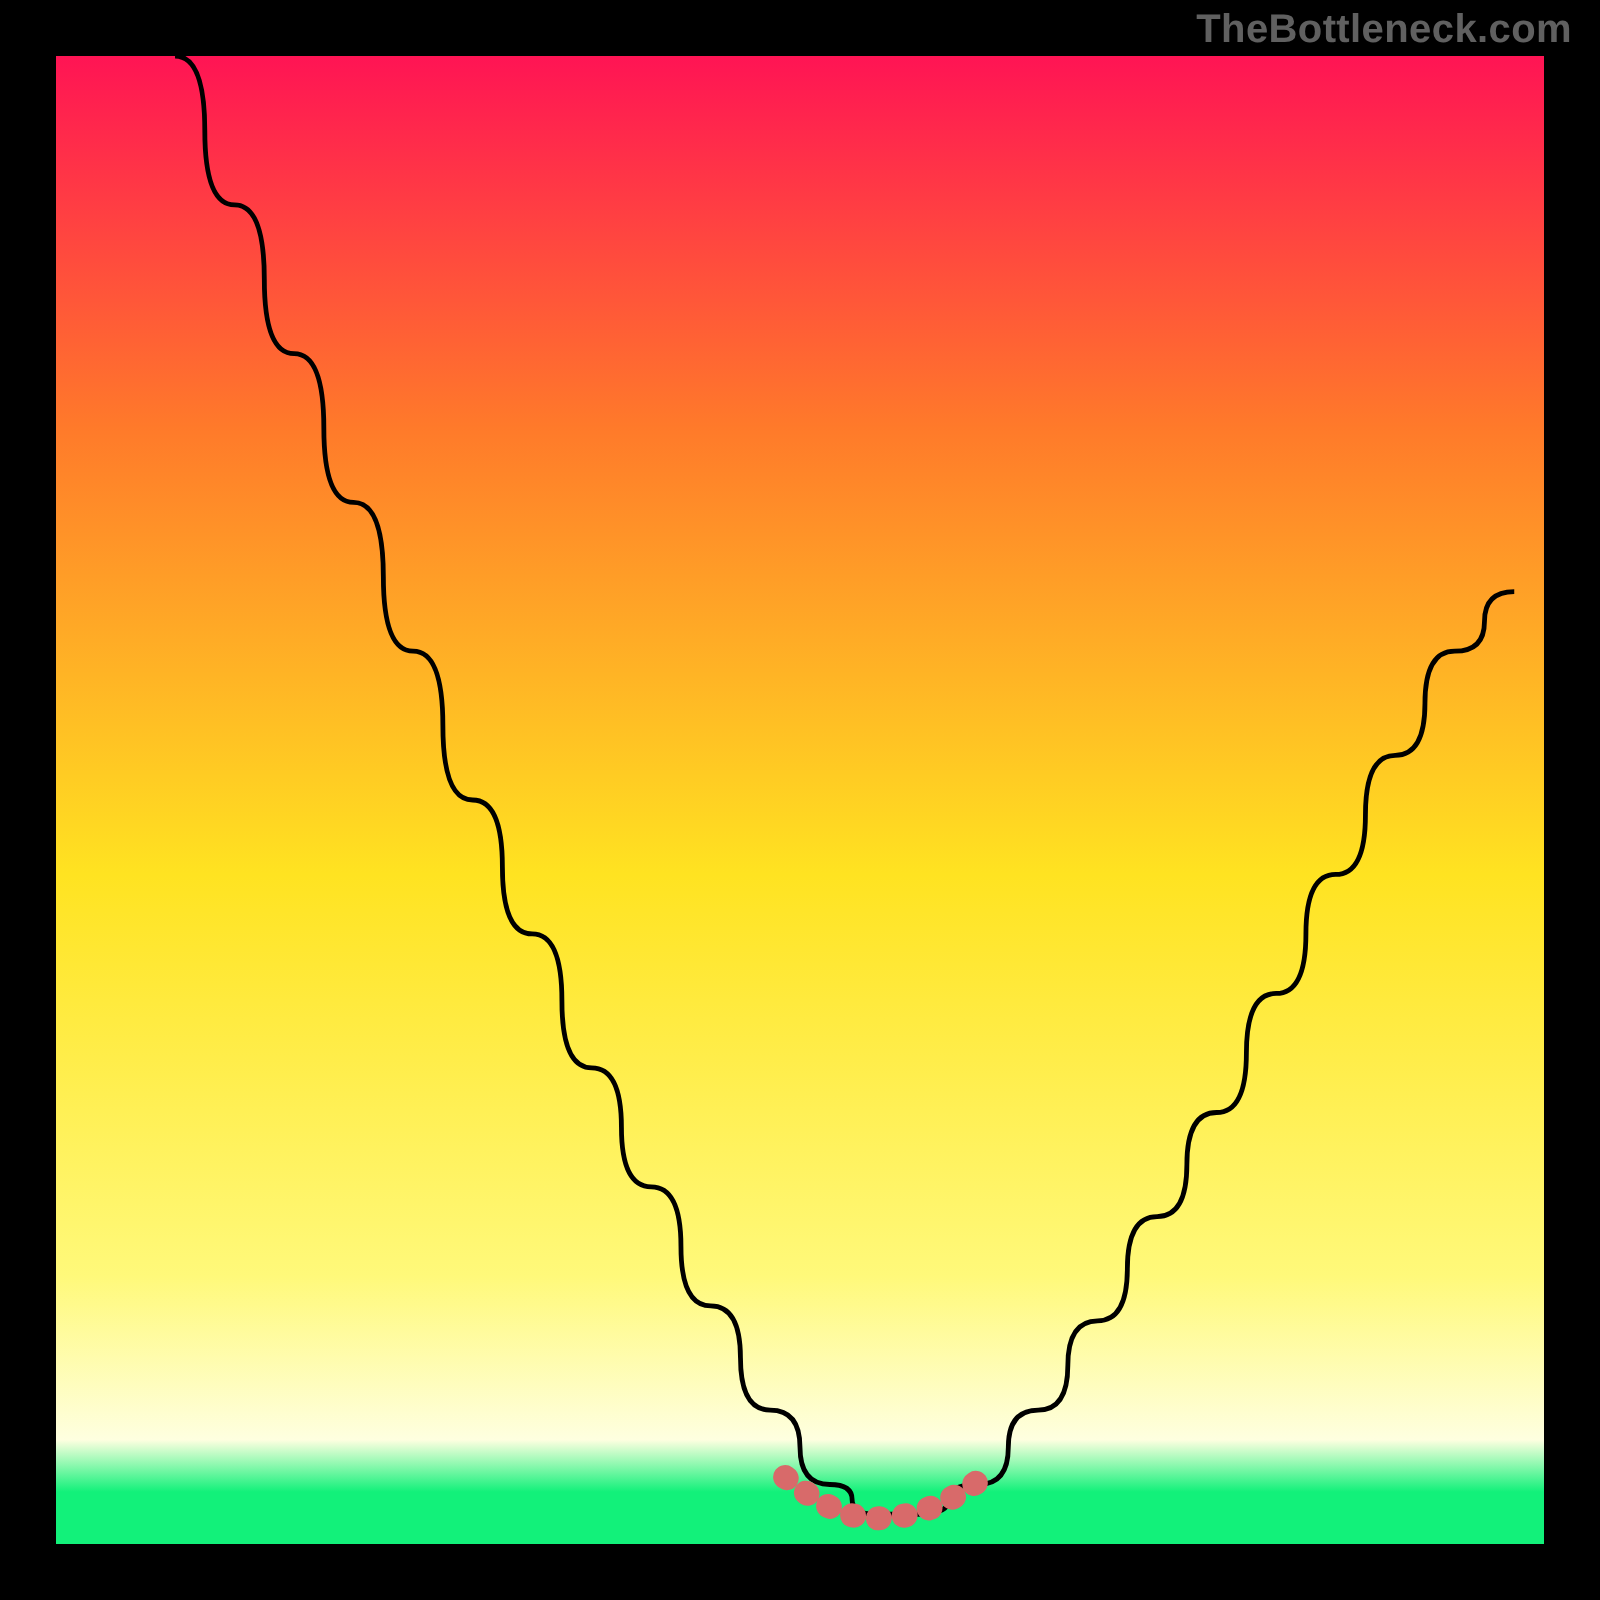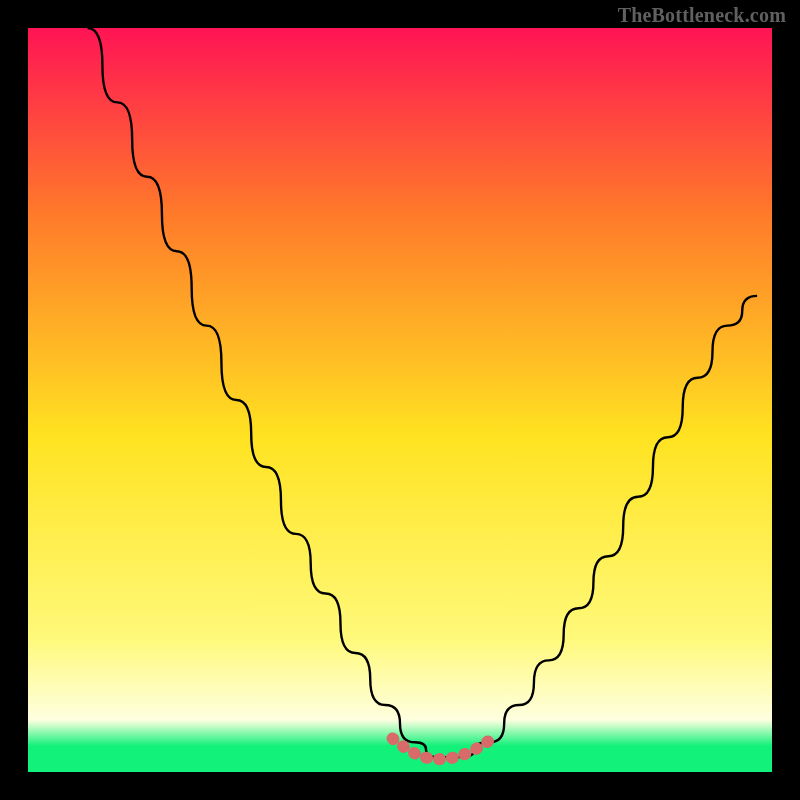--- a/index.html
+++ b/index.html
@@ -9,21 +9,20 @@
     height: 800px;
     background: #000;
     overflow: hidden;
     font-family: Arial, Helvetica, sans-serif;
   }
   .frame {
     position: relative;
     width: 800px;
     height: 800px;
     background: #000;
-    font-family: Liberation Serif, serif;
   }
   .watermark {
     position: absolute;
     top: 4px;
     right: 14px;
     color: #606060;
     font-size: 20px;
     font-weight: 600;
     letter-spacing: 0.2px;
     z-index: 10;

